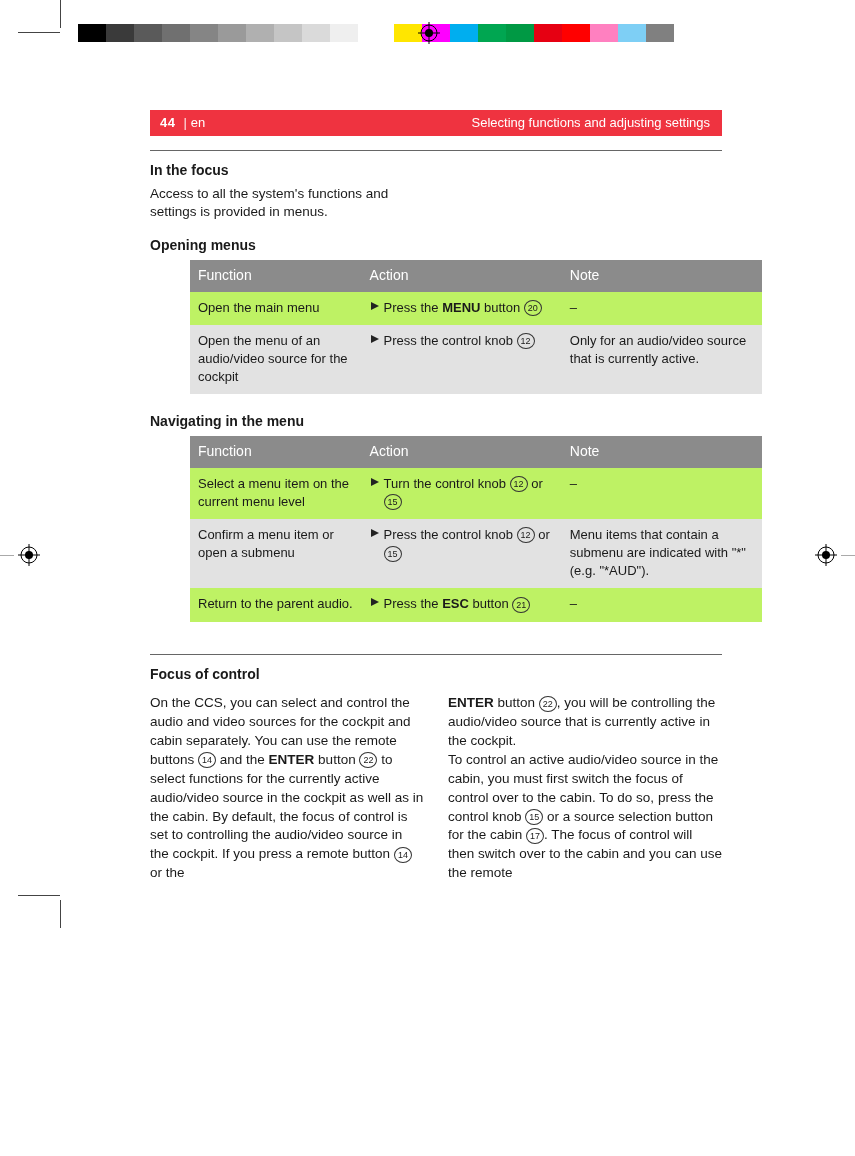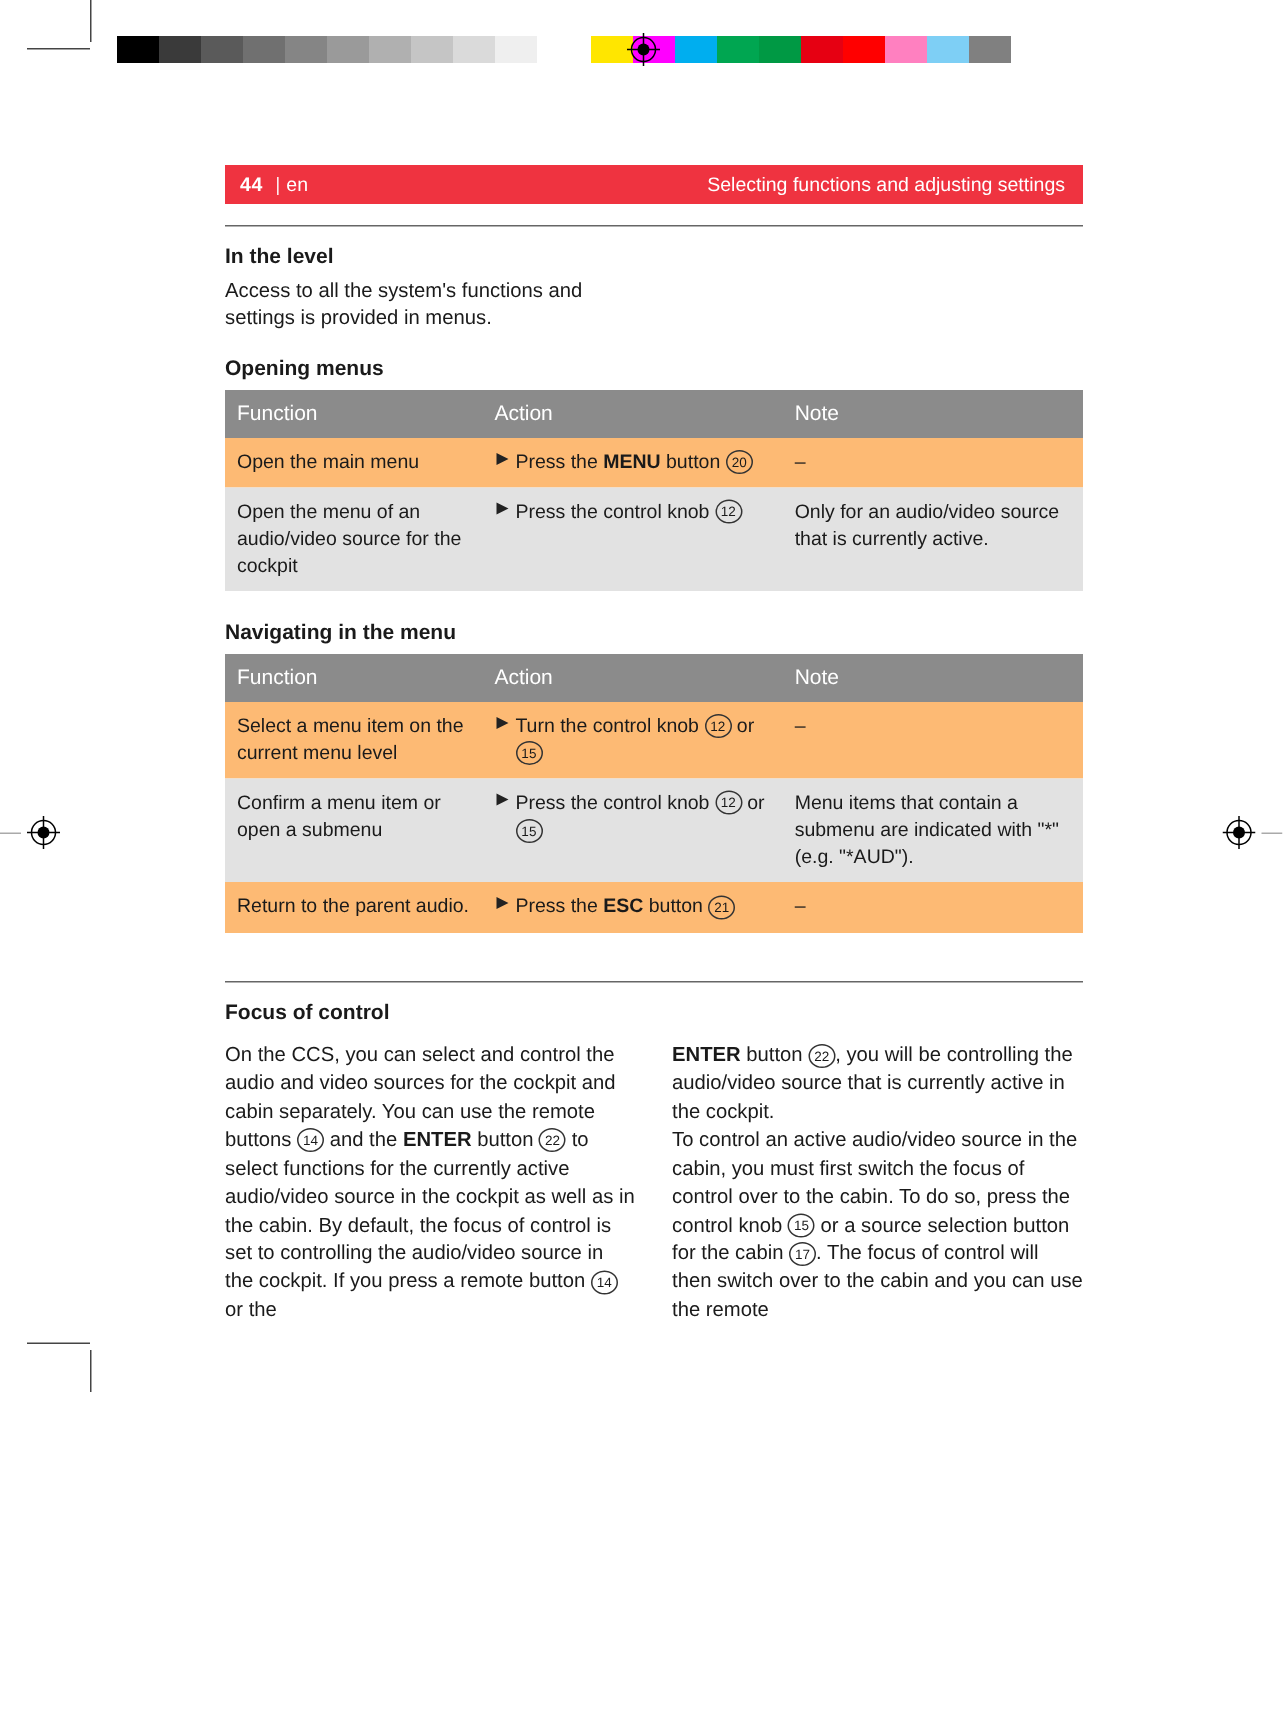--- a/index.html
+++ b/index.html
@@ -51,29 +51,30 @@
   .hdr-bar .lang { padding-right:8px;}
   .hdr-bar .title { margin-left:auto; padding-right:12px;}
   .hr { border-top:1px solid #666; margin-top:14px; margin-bottom:10px;}
   .h3 { font-weight:bold; margin:2px 0 4px 0; font-size:14px;}
   .intro { width:260px; margin-bottom:14px;}
   table.op {
     width:100%;
     border-collapse:collapse;
     font-size:13px;
     margin-bottom:18px;
+    margin-left:40px;
   }
   table.op th {
     background:#8b8b8b; color:#fff; text-align:left; font-weight:normal;
     padding:6px 8px; font-size:14px;
   }
   table.op td {
     padding:7px 8px 8px 8px; vertical-align:top;
   }
-  table.op tr.r0 td { background:#fdba74;}
+  table.op tr.r0 td { background:#bef264;}
   table.op tr.r1 td { background:#e2e2e2;}
   .col-f { width:30%;}
   .col-a { width:35%;}
   .col-n { width:35%;}
   .act { display:flex; }
   .act .tri { flex:0 0 14px; padding-top:2px;}
   .act .tri svg { display:block;}
   .act .txt { flex:1; }
   .circ {
     display:inline-block; border:1px solid #333; border-radius:50%;
@@ -174,21 +175,21 @@
 
     <div class="hdr-bar">
       <span class="pg">44</span>
       <span class="sep">|</span>
       <span class="lang">en</span>
       <span class="title">Selecting functions and adjusting settings</span>
     </div>
 
     <div class="hr"></div>
 
-    <div class="h3">In the level</div>
+    <div class="h3">In the focus</div>
     <div class="intro">Access to all the system's functions and settings is provided in menus.</div>
 
     <div class="h3">Opening menus</div>
     <table class="op">
       <tbody>
           <tr>
         <th class="col-f">Function</th>
         <th class="col-a">Action</th>
         <th class="col-n">Note</th>
       </tr>

